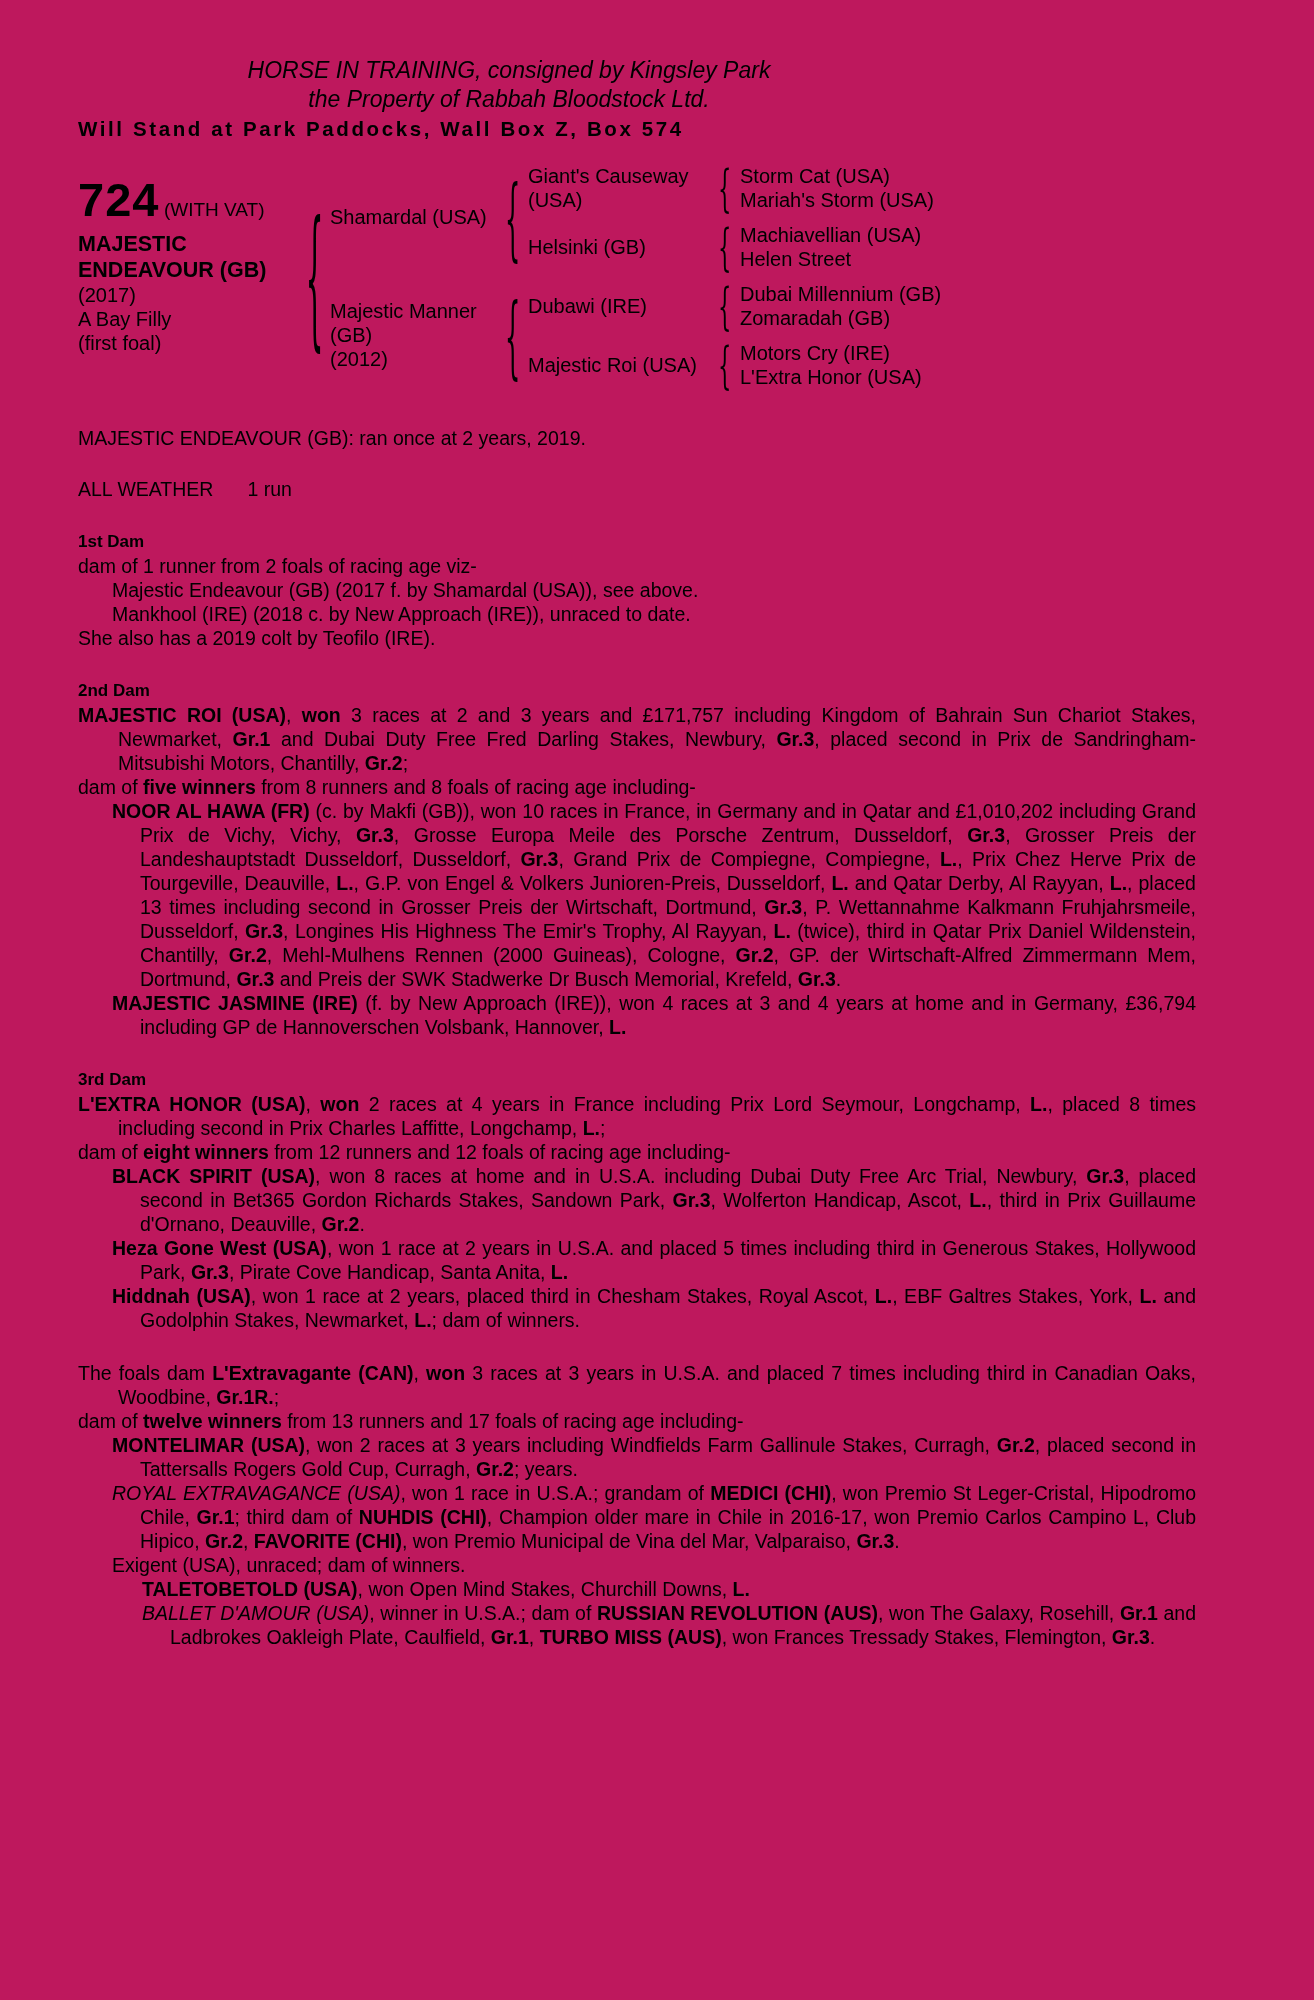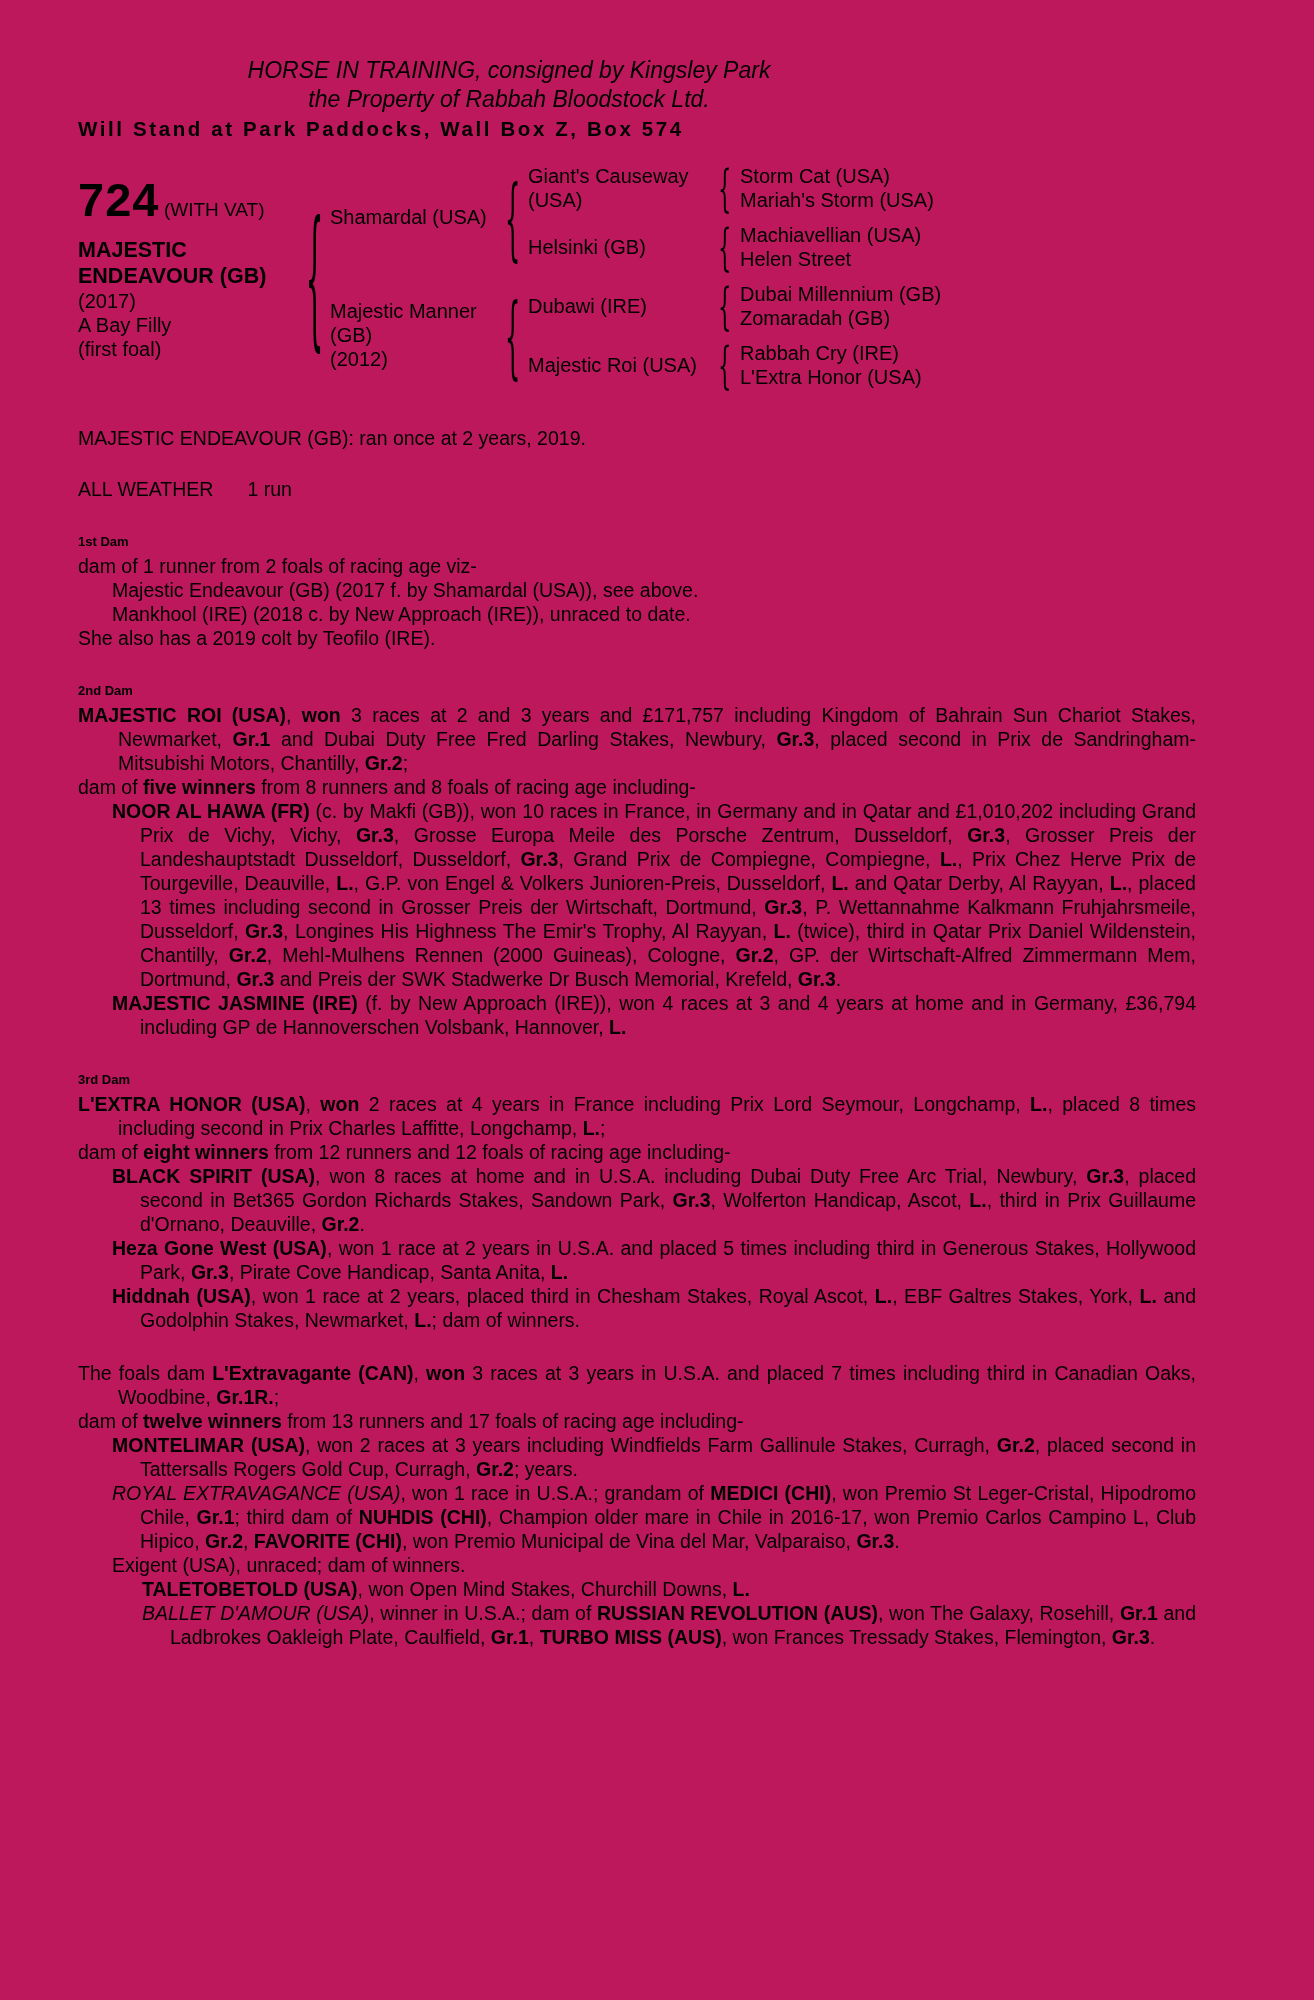--- a/index.html
+++ b/index.html
@@ -15,21 +15,21 @@
   .header { width:862px; }
   .h-italic { text-align:center; font-style:italic; font-size:23px; line-height:29px; }
   .h-stand  { font-weight:bold; font-size:20.5px; line-height:27px; letter-spacing:2.6px; margin-top:1px; }
 
   
   .ped-block { display:flex; margin-top:16px; }
   .lot-info { width:222px; flex:0 0 auto; padding-top:14px; }
   .lot-line { white-space:nowrap; }
   .lot-number { font-size:47px; font-weight:bold; letter-spacing:1px; }
   .lot-vat { font-size:19px;text-align:center; }
-  .lot-name { font-weight:bold; font-size:21.5px; line-height:26px; margin-top:10px; width:215px; }
+  .lot-name { font-weight:bold; font-size:21.5px; line-height:26px; margin-top:4px; width:215px; }
   .lot-plain { font-size:20px; line-height:24px; }
 
   .tree {
     flex:1 1 auto; display:grid;
     grid-template-columns:30px 168px 30px 182px 30px auto;
     grid-auto-rows:55px; row-gap:4px; font-size:20px; line-height:24px;
     padding-top:2px;
   }
   .c1{grid-column:1}.c2{grid-column:2}.c3{grid-column:3}.c4{grid-column:4}.c5{grid-column:5}.c6{grid-column:6}
   .r1{grid-row:1}.r2{grid-row:2}.r3{grid-row:3}.r4{grid-row:4}
@@ -45,21 +45,21 @@
   .body-text { margin-top:34px; }
   .para { font-size:19.5px; line-height:24px; text-align:justify; }
   .l0  { padding-left:0; }
   .l0h { padding-left:40px; text-indent:-40px; }
   .l1  { padding-left:62px; text-indent:-28px; }
   .l2  { padding-left:92px; text-indent:-28px; }
   .seg-b { font-weight:bold; }
   .seg-i { font-style:italic; }
   .record-line { margin-top:28px; font-size:19.5px; }
   .record-gap { display:inline-block; width:34px; }
-  .dam-heading { font-weight:bold; font-size:13px; line-height:24px; margin-top:29px; }
+  .dam-heading { font-weight:bold; font-size:17px; line-height:24px; margin-top:29px; }
   .nextdam { margin-top:29px; }
 </style>
 </head>
 <body>
 
 <div class="page">
   <div class="content">
 
     <div class="header">
       <div class="h-italic">HORSE IN TRAINING, consigned by Kingsley Park</div>
@@ -131,21 +131,21 @@
         </div>
         <div class="vcenter c6 r2">
           <div>Machiavellian (USA)</div>
           <div>Helen Street</div>
         </div>
         <div class="vcenter c6 r3">
           <div>Dubai Millennium (GB)</div>
           <div>Zomaradah (GB)</div>
         </div>
         <div class="vcenter c6 r4">
-          <div>Rabbah Cry (IRE)</div>
+          <div>Motors Cry (IRE)</div>
           <div>L'Extra Honor (USA)</div>
         </div>
       </div>
     </div>
 
     <div class="body-text">
 
       <div class="para l0">MAJESTIC ENDEAVOUR (GB): ran once at 2 years, 2019.</div>
       <div class="record-line">
         <span>ALL WEATHER</span><span class="record-gap"></span><span>1 run</span>

